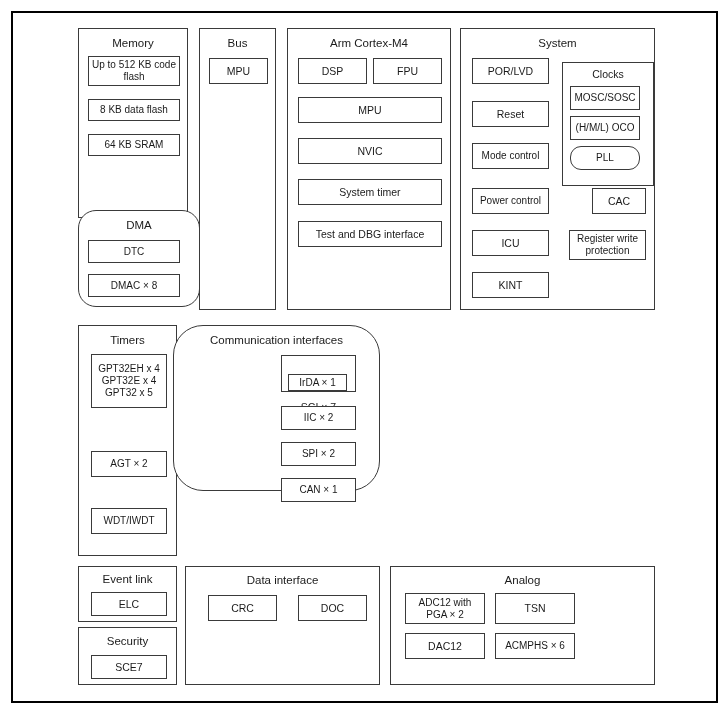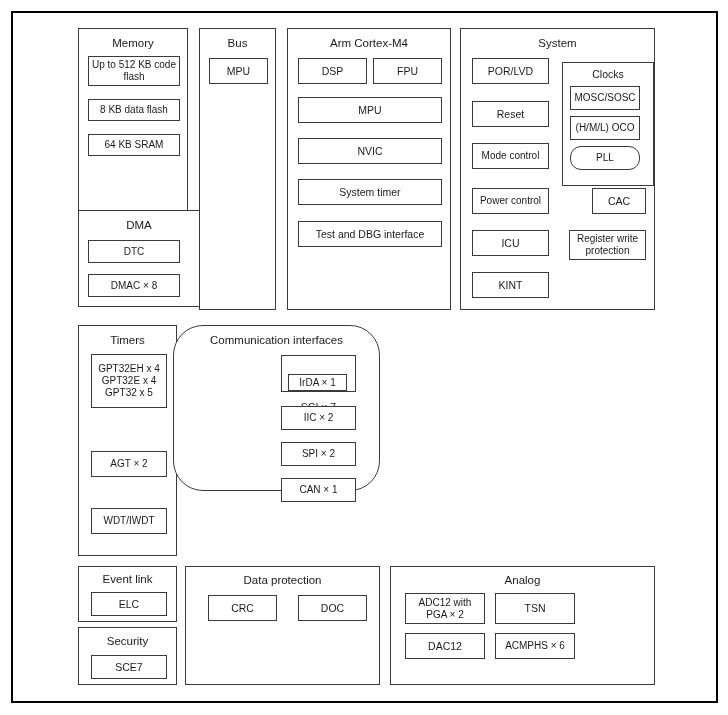--- a/index.html
+++ b/index.html
@@ -91,21 +91,21 @@
 <div id="canvas">
   <div class="chip-frame">
 
     <div class="group" style="left:65px; top:15px; width:110px; height:190px;">
       <div class="group-title" style="top:7px;">Memory</div>
       <div class="mod sm multiline" style="left:9px; top:27px; width:92px; height:30px;">Up to 512 KB code flash</div>
       <div class="mod sm" style="left:9px; top:70px; width:92px; height:22px;">8 KB data flash</div>
       <div class="mod sm" style="left:9px; top:105px; width:92px; height:22px;">64 KB SRAM</div>
     </div>
 
-    <div class="group" style="left:65px; top:197px; width:122px; height:97px;">
+    <div class="group" style="left:65px; top:197px; width:122px; height:97px;border-radius:18px;">
       <div class="group-title" style="top:7px;">DMA</div>
       <div class="mod sm" style="left:9px; top:29px; width:92px; height:23px;">DTC</div>
       <div class="mod sm" style="left:9px; top:63px; width:92px; height:23px;">DMAC × 8</div>
     </div>
 
     <div class="group" style="left:186px; top:15px; width:77px; height:282px;">
       <div class="group-title" style="top:7px;">Bus</div>
       <div class="mod" style="left:9px; top:29px; width:59px; height:26px;">MPU</div>
     </div>
 
@@ -166,21 +166,21 @@
       <div class="group-title" style="top:5px;">Event link</div>
       <div class="mod" style="left:12px; top:25px; width:76px; height:24px;">ELC</div>
     </div>
 
     <div class="group" style="left:65px; top:614px; width:99px; height:58px;">
       <div class="group-title" style="top:6px;">Security</div>
       <div class="mod" style="left:12px; top:27px; width:76px; height:24px;">SCE7</div>
     </div>
 
     <div class="group" style="left:172px; top:553px; width:195px; height:119px;">
-      <div class="group-title" style="top:6px;">Data protection</div>
+      <div class="group-title" style="top:6px;">Data interface</div>
       <div class="mod" style="left:22px; top:28px; width:69px; height:26px;">CRC</div>
       <div class="mod" style="left:112px; top:28px; width:69px; height:26px;">DOC</div>
     </div>
 
     <div class="group" style="left:377px; top:553px; width:265px; height:119px;padding-left:34px;">
       <div class="group-title" style="top:6px;">Analog</div>
       <div class="mod sm multiline" style="left:14px; top:26px; width:80px; height:31px;">ADC12 with PGA × 2</div>
       <div class="mod" style="left:104px; top:26px; width:80px; height:31px;">TSN</div>
       <div class="mod" style="left:14px; top:66px; width:80px; height:26px;">DAC12</div>
       <div class="mod sm" style="left:104px; top:66px; width:80px; height:26px;">ACMPHS × 6</div>

